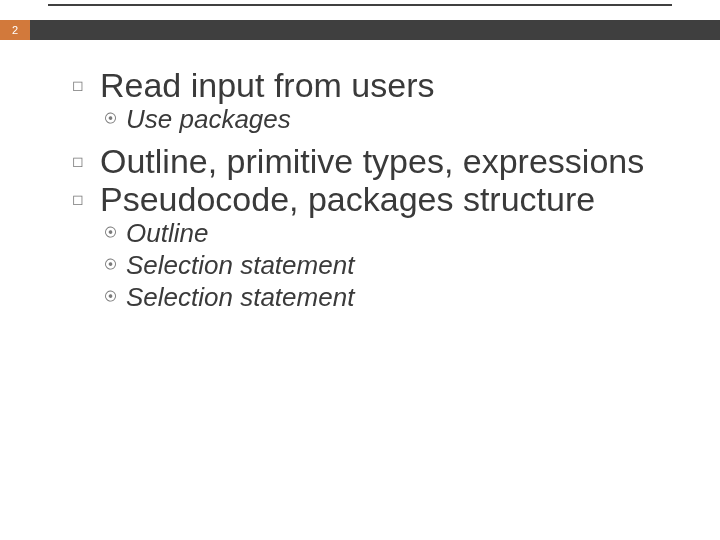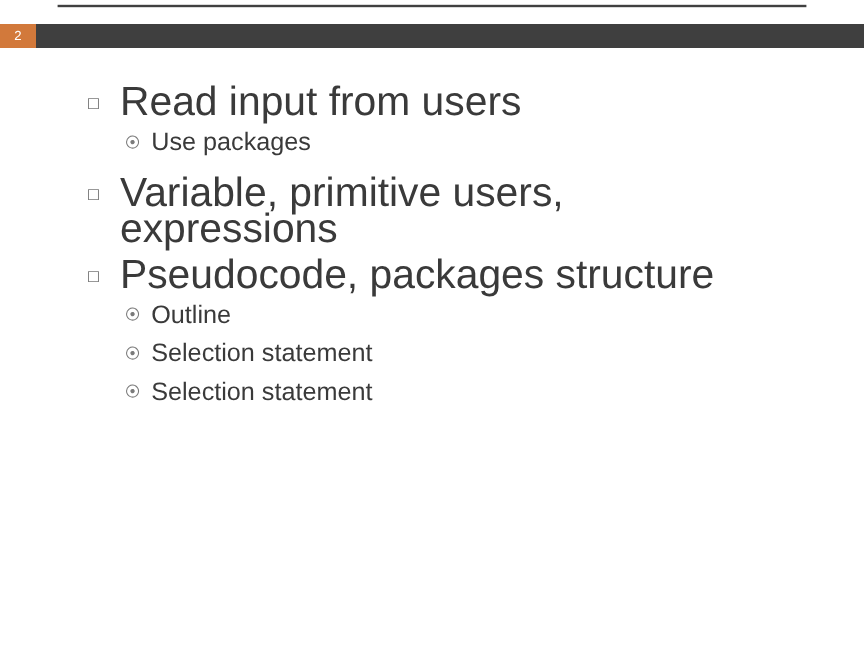--- a/index.html
+++ b/index.html
@@ -9,21 +9,21 @@
   .title { font-size: 30px; font-weight: 400; color: #5c5c5c; }
   .title-underline { height: 2px; background: #404040; margin: 4px 48px 0 48px; }
   .page-strip { margin-top: 14px; height: 20px; background: #3f3f3f; display: flex; align-items: stretch; }
   .page-badge { width: 30px; background: #d2793b; color: #fff; font-size: 11px; display: flex; align-items: center; justify-content: center; }
   .content { padding: 22px 60px 0 72px; }
   .row-lvl1 { display: flex; align-items: flex-start; margin-top: 8px; }
   .row-lvl1 .bullet { width: 28px; font-size: 14px; line-height: 30px; color: #7a7a7a; }
   .row-lvl1 .txt { font-size: 34px; line-height: 30px; color: #3a3a3a; }
   .row-lvl2 { display: flex; align-items: flex-start; margin-left: 32px; margin-top: 6px; }
   .row-lvl2 .bullet { width: 22px; font-size: 13px; line-height: 26px; color: #7a7a7a; }
-  .row-lvl2 .txt { font-size: 21px; line-height: 26px; color: #3a3a3a; }
+  .row-lvl2 .txt { font-size: 26px; line-height: 26px; color: #3a3a3a; font-style: italic; }
   .gap { height: 6px; }
 </style>
 </head>
 <body>
 
 <div class="slide">
 
   <div class="title-underline"></div>
 
   <div class="page-strip">
@@ -38,21 +38,21 @@
     </div>
     <div class="row-lvl2">
       <span class="bullet">⦿</span>
       <span class="txt">Use packages</span>
     </div>
 
     <div class="gap"></div>
 
     <div class="row-lvl1">
       <span class="bullet">◻</span>
-      <span class="txt">Variable, primitive users, expressions</span>
+      <span class="txt">Outline, primitive types, expressions</span>
     </div>
 
     <div class="row-lvl1">
       <span class="bullet">◻</span>
       <span class="txt">Pseudocode, packages structure</span>
     </div>
     <div class="row-lvl2">
       <span class="bullet">⦿</span>
       <span class="txt">Outline</span>
     </div>

